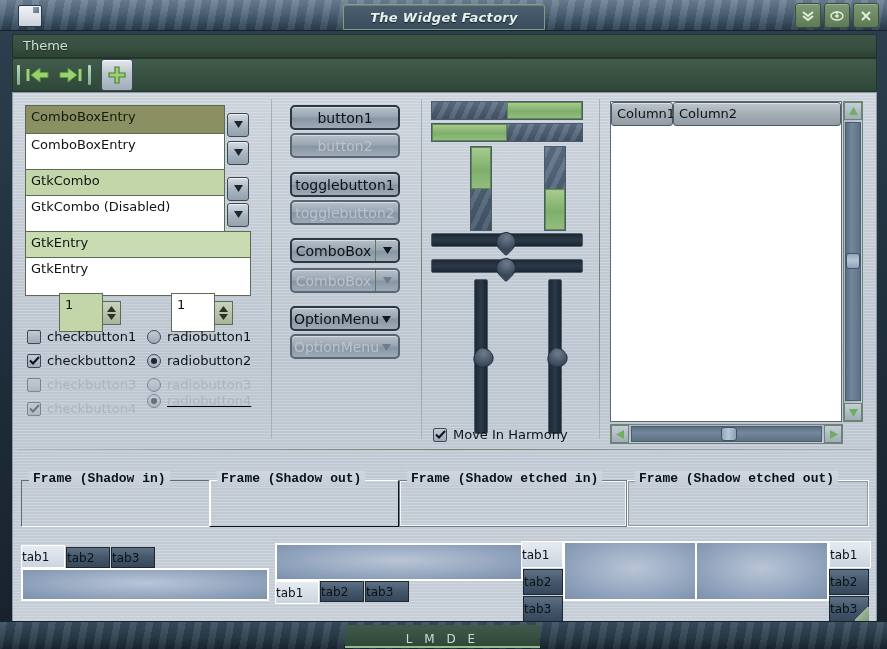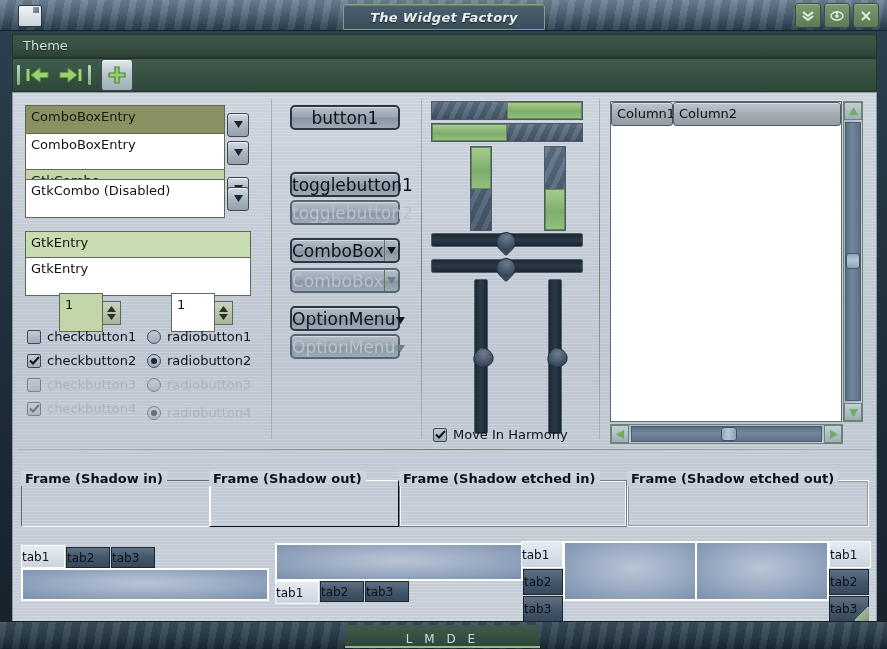--- a/index.html
+++ b/index.html
@@ -144,21 +144,21 @@
   .cr-label{font-size:13px;color:#0e1318;}
   .dim .cr-label{color:#aab4c0;}
   .dim .chk,.dim .rad{opacity:.55;}
 
   
   .btn{
     position:absolute;box-sizing:border-box;
     background:linear-gradient(180deg,#b6c0ca 0%,#9aa6b2 45%,#8896a4 55%,#9eaab6 100%);
     border:2px solid #2b3741;border-radius:5px;
     display:flex;align-items:center;justify-content:flex-start;
-    font-size:17px;color:#0d1217;
+    font-size:14px;color:#0d1217;
     box-shadow:inset 0 1px 0 rgba(255,255,255,.45);
   }
   .btn.disabled{color:#b9c3cd;border-color:#586673;}
   .btn .lbl{flex:1;text-align:center;}
   .btn .sep-arrow{
     width:22px;display:flex;align-items:center;justify-content:center;
     border-left:1px solid #5a7a5a;height:100%;
   }
   .btn.optmenu .ar{margin-right:6px;}
 
@@ -250,24 +250,25 @@
   }
 
   
   .frame{position:absolute;box-sizing:border-box;}
   .frame .fbody{position:absolute;left:0;top:9px;right:0;bottom:0;box-sizing:border-box;}
   .sh-in .fbody{border:1px solid;border-color:#5e6b77 #ffffff #ffffff #5e6b77;}
   .sh-out .fbody{border:1px solid;border-color:#ffffff #0d1319 #0d1319 #ffffff;}
   .sh-etch-in .fbody{border:1px solid #707c88;outline:1px solid rgba(255,255,255,.8);outline-offset:-2px;}
   .sh-etch-out .fbody{border:1px solid #ffffff;outline:1px solid #8c98a4;outline-offset:-2px;}
   .flabel{
-    position:absolute;left:0;top:0;padding:0 4px;
+    position:absolute;left:8px;top:0;padding:0 4px;
     font-size:13px;font-weight:bold;color:#08111b;
     background:linear-gradient(180deg,#d0d7df,#c6cdd6);
     white-space:nowrap;
+    font-family:Liberation Mono, monospace;
   }
 
   
   .nb{position:absolute;}
   .nb-page{
     position:absolute;box-sizing:border-box;
     background:radial-gradient(ellipse at 50% 45%, #b9c5d6 0%, #8da0ba 70%, #7d90ab 100%);
     border:2px solid #ffffff;
   }
   .tab{
@@ -388,21 +389,21 @@
 
       <div class="row" style="left:12px;top:76px;">
         <div class="entry green" style="width:200px;">GtkCombo</div>
         <div class="combo-arrow">
           <svg width="11" height="9" viewBox="0 0 11 9">
               <path d="M1 1 L10 1 L5.5 8 Z" fill="#1c2630"></path>
             </svg>
         </div>
       </div>
 
-      <div class="row" style="left:12px;top:86px;border-radius:9px;">
+      <div class="row" style="left:12px;top:102px;border-radius:9px;">
         <div class="entry" style="width:200px;">GtkCombo (Disabled)</div>
         <div class="combo-arrow">
           <svg width="11" height="9" viewBox="0 0 11 9">
               <path d="M1 1 L10 1 L5.5 8 Z" fill="#1c2630"></path>
             </svg>
         </div>
       </div>
 
       <div class="row" style="left:12px;top:138px;">
         <div class="entry greenlite" style="width:226px;">GtkEntry</div>
@@ -467,30 +468,33 @@
       <div class="cr-row" style="left:134px;top:260px;">
         <span class="rad">
             <span class="dot"></span>
           </span>
         <span class="cr-label">radiobutton2</span>
       </div>
       <div class="cr-row dim" style="left:134px;top:284px;">
         <span class="rad"></span>
         <span class="cr-label">radiobutton3</span>
       </div>
-      <div class="cr-row dim" style="left:134px;top:312px;">
+      <div class="cr-row dim" style="left:134px;top:300px;text-decoration:underline;">
         <span class="rad">
             <span class="dot"></span>
           </span>
         <span class="cr-label">radiobutton4</span>
       </div>
 
       <div class="btn" style="left:277px;top:12px;width:110px;height:25px;">
         <span class="lbl">button1</span>
       </div>
+      <div class="btn disabled" style="left:277px;top:40px;width:110px;height:25px;">
+        <span class="lbl">button2</span>
+      </div>
       <div class="btn" style="left:277px;top:79px;width:110px;height:25px;">
         <span class="lbl">togglebutton1</span>
       </div>
       <div class="btn disabled" style="left:277px;top:107px;width:110px;height:25px;">
         <span class="lbl">togglebutton2</span>
       </div>
 
       <div class="btn" style="left:277px;top:145px;width:110px;height:25px;padding:0;">
         <span class="lbl">ComboBox</span>
         <span class="sep-arrow">

